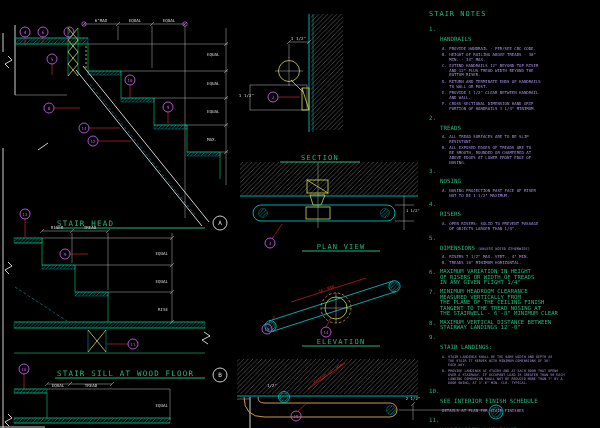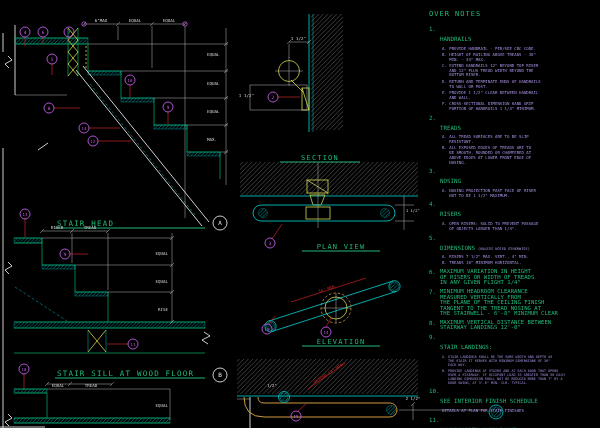--- a/index.html
+++ b/index.html
@@ -340,21 +340,21 @@
         </g>
         <g>
           <circle cx="220" cy="375" r="7" fill="none" stroke="#e4e4e4" stroke-width="0.9"></circle>
           <text x="220" y="377.2" font-size="6" fill="#e4e4e4" text-anchor="middle">B</text>
         </g>
       </g>
 </svg>
 
 
 <div id="notes">
-  <div class="title">OVER NOTES</div>
+  <div class="title">STAIR NOTES</div>
   <div id="notes-items">
         <div class="note-item">
           <span class="num">1.</span>
           <div class="body"><span class="hd">HANDRAILS</span><div class="sub">A. PROVIDE HANDRAIL - PER/SEE CBC CODE.</div><div class="sub">B. HEIGHT OF RAILING ABOVE TREADS - 30"
    MIN. - 34" MAX.</div><div class="sub">C. EXTEND HANDRAILS 12" BEYOND TOP RISER
    AND 12" PLUS TREAD WIDTH BEYOND THE
    BOTTOM RISER.</div><div class="sub">D. RETURN AND TERMINATE ENDS OF HANDRAILS
    TO WALL OR POST.</div><div class="sub">E. PROVIDE 1 1/2" CLEAR BETWEEN HANDRAIL
    AND WALL.</div><div class="sub">F. CROSS-SECTIONAL DIMENSION HAND GRIP
    PORTION OF HANDRAILS 1 1/4" MINIMUM.</div></div>

